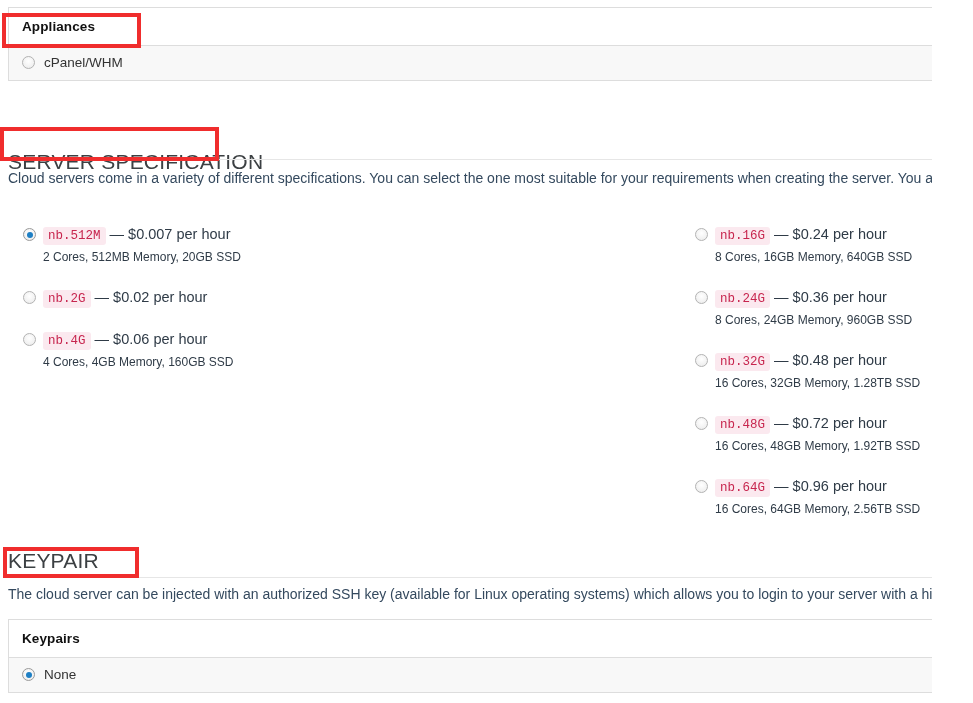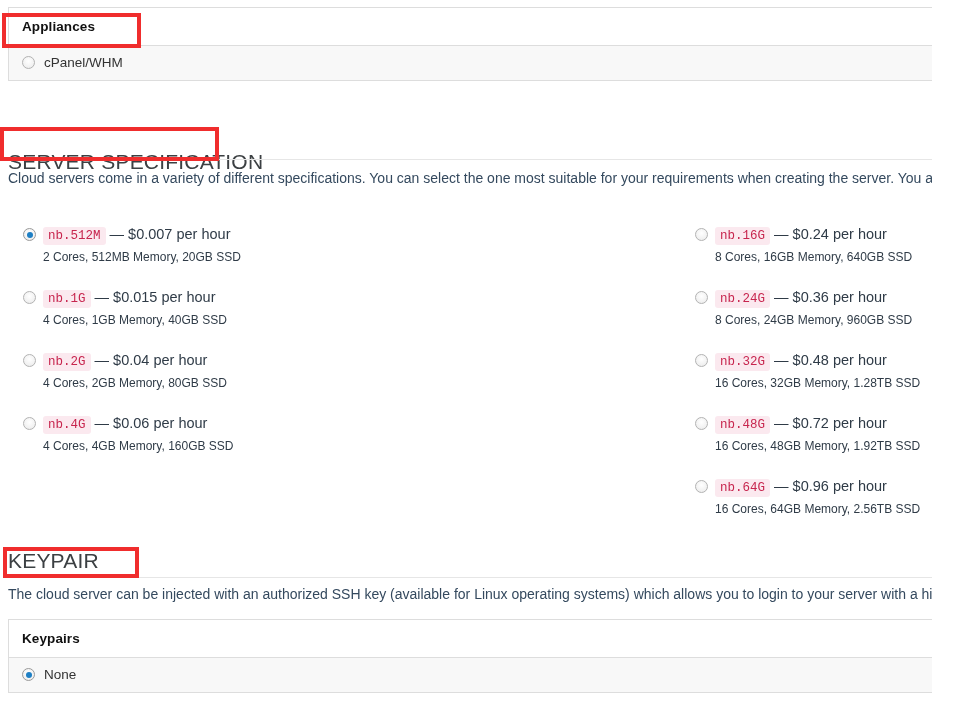--- a/index.html
+++ b/index.html
@@ -180,38 +180,28 @@
     <div class="spec-item">
       <span class="radio checked"></span>
       <div class="spec-line1">
         <span class="spec-code">nb.512M</span>
         <span class="spec-dash">—</span>
         <span class="spec-price">$0.007 per hour</span>
       </div>
       <div class="spec-line2">2 Cores, 512MB Memory, 20GB SSD</div>
     </div>
 
-    <div class="spec-item">
-      <span class="radio"></span>
-      <div class="spec-line1">
-        <span class="spec-code">nb.1G</span>
-        <span class="spec-dash">—</span>
-        <span class="spec-price">$0.015 per hour</span>
-      </div>
-      <div class="spec-line2">4 Cores, 1GB Memory, 40GB SSD</div>
-    </div>
 
     <div class="spec-item">
       <span class="radio"></span>
       <div class="spec-line1">
         <span class="spec-code">nb.2G</span>
         <span class="spec-dash">—</span>
-        <span class="spec-price">$0.04 per hour</span>
-      </div>
-      <div class="spec-line2">4 Cores, 2GB Memory, 80GB SSD</div>
+        <span class="spec-price">$0.02 per hour</span>
+      </div>
     </div>
 
     <div class="spec-item">
       <span class="radio"></span>
       <div class="spec-line1">
         <span class="spec-code">nb.4G</span>
         <span class="spec-dash">—</span>
         <span class="spec-price">$0.06 per hour</span>
       </div>
       <div class="spec-line2">4 Cores, 4GB Memory, 160GB SSD</div>

